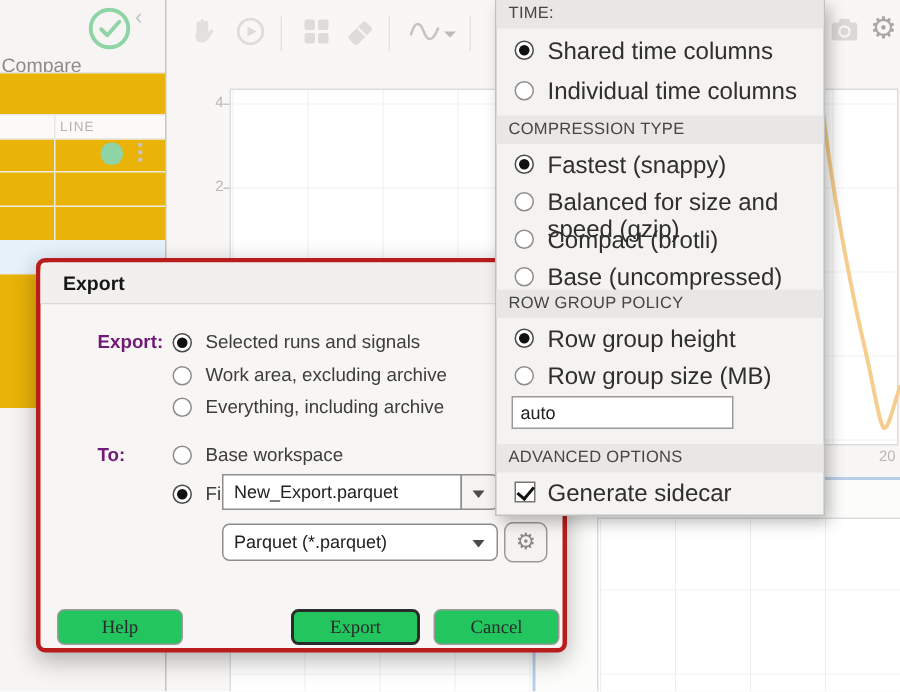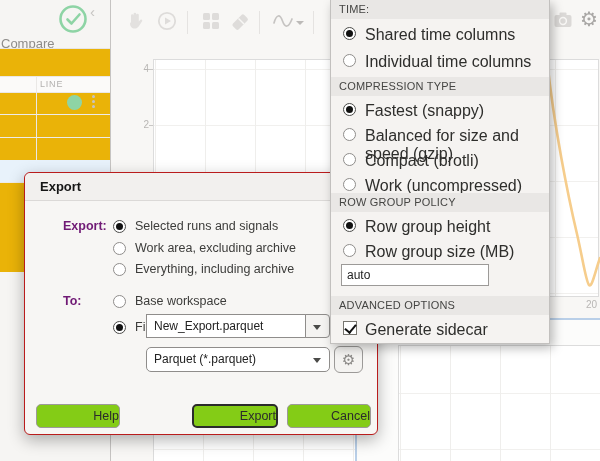--- a/index.html
+++ b/index.html
@@ -74,21 +74,21 @@
   .pinput{position:absolute;left:10px;width:148px;height:22px;border:1px solid #9c9a98;
     background:#fff;font-family:"Liberation Sans",sans-serif;font-size:12px;
     color:#222;padding:0 0 0 5px;box-sizing:border-box;}
   .checkbox{position:absolute;left:12px;top:3px;width:14px;height:14px;background:#fff;
     border:1px solid #77756f;box-sizing:border-box;}
   .checkbox.on::after{content:"";position:absolute;left:3px;top:0px;width:5px;height:9px;
     border-right:2px solid #111;border-bottom:2px solid #111;transform:rotate(40deg);}
 
   
   .dialog{position:absolute;left:24px;top:172px;width:354px;height:263px;
-    background:#f7f6f4;border:1px solid #b91c1c;border-radius:6px;
+    background:#f7f6f4;border:3px solid #b91c1c;border-radius:6px;
     box-shadow:0 5px 16px rgba(0,0,0,.3);z-index:10;box-sizing:border-box;}
   .dlg-title{height:27px;line-height:27px;padding-left:15px;font-size:13px;
     font-weight:bold;color:#161616;background:#f2f0ee;
     border-bottom:1px solid #dbd9d7;border-radius:6px 6px 0 0;}
   .dlg-label{position:absolute;font-size:12.5px;font-weight:bold;color:#701a75;}
   .drow{position:absolute;left:0;width:354px;height:20px;}
   .dradio{position:absolute;left:88px;top:2px;width:13px;height:13px;border-radius:50%;
     background:#fff;border:1px solid #8f8d8b;box-sizing:border-box;}
   .dradio.sel{border-color:#4a4a48;}
   .dradio.sel::after{content:"";position:absolute;left:2px;top:2px;right:2px;bottom:2px;
@@ -103,22 +103,22 @@
     border-left:4px solid transparent;border-right:4px solid transparent;
     border-top:5px solid #4a4a48;}
   .combo{position:absolute;left:121px;top:174px;width:184px;height:25px;
     border:1px solid #8f8d8b;border-radius:5px;background:#fff;font-size:12px;
     color:#222;line-height:23px;padding-left:7px;box-sizing:border-box;}
   .gear-btn{position:absolute;left:309px;top:173px;width:29px;height:27px;
     border:1px solid #9c9a98;border-radius:6px;background:#f4f3f1;box-sizing:border-box;
     color:#8a8886;font-size:15px;line-height:25px;text-align:center;}
   .gear-btn::before{content:"⚙";}
   .btn{position:absolute;top:231px;height:24px;border:1px solid #9c9a98;border-radius:5px;
-    background:#84cc16;font-size:12.5px;color:#2b2b2b;text-align:right;
-    line-height:22px;box-sizing:border-box;}
+    background:#22c55e;font-size:12.5px;color:#2b2b2b;text-align:center;
+    line-height:22px;box-sizing:border-box;font-family:Liberation Serif, serif;}
   .btn.default{border:2px solid #2b2b2b;line-height:20px;}
 </style>
 </head>
 <body>
 
 <div class="screen">
 
   <div class="plot plot-top"></div>
   <span class="ytick" style="left:137px;top:63px;">4</span>
   <span class="ytick" style="left:137px;top:119px;">2</span>
@@ -250,21 +250,21 @@
     <div class="opt" style="top:124px;text-decoration:underline;">
       <span class="radio"></span>
       <span class="olabel">Balanced for size and speed (gzip)</span>
     </div>
     <div class="opt" style="top:149px;">
       <span class="radio"></span>
       <span class="olabel">Compact (brotli)</span>
     </div>
     <div class="opt" style="top:174px;">
       <span class="radio"></span>
-      <span class="olabel">Work (uncompressed)</span>
+      <span class="olabel">Base (uncompressed)</span>
     </div>
 
     <div class="sec-h" style="top:193px;">ROW GROUP POLICY</div>
     <div class="opt" style="top:215px;">
       <span class="radio sel"></span>
       <span class="olabel">Row group height</span>
     </div>
     <div class="opt" style="top:240px;">
       <span class="radio"></span>
       <span class="olabel">Row group size (MB)</span>

